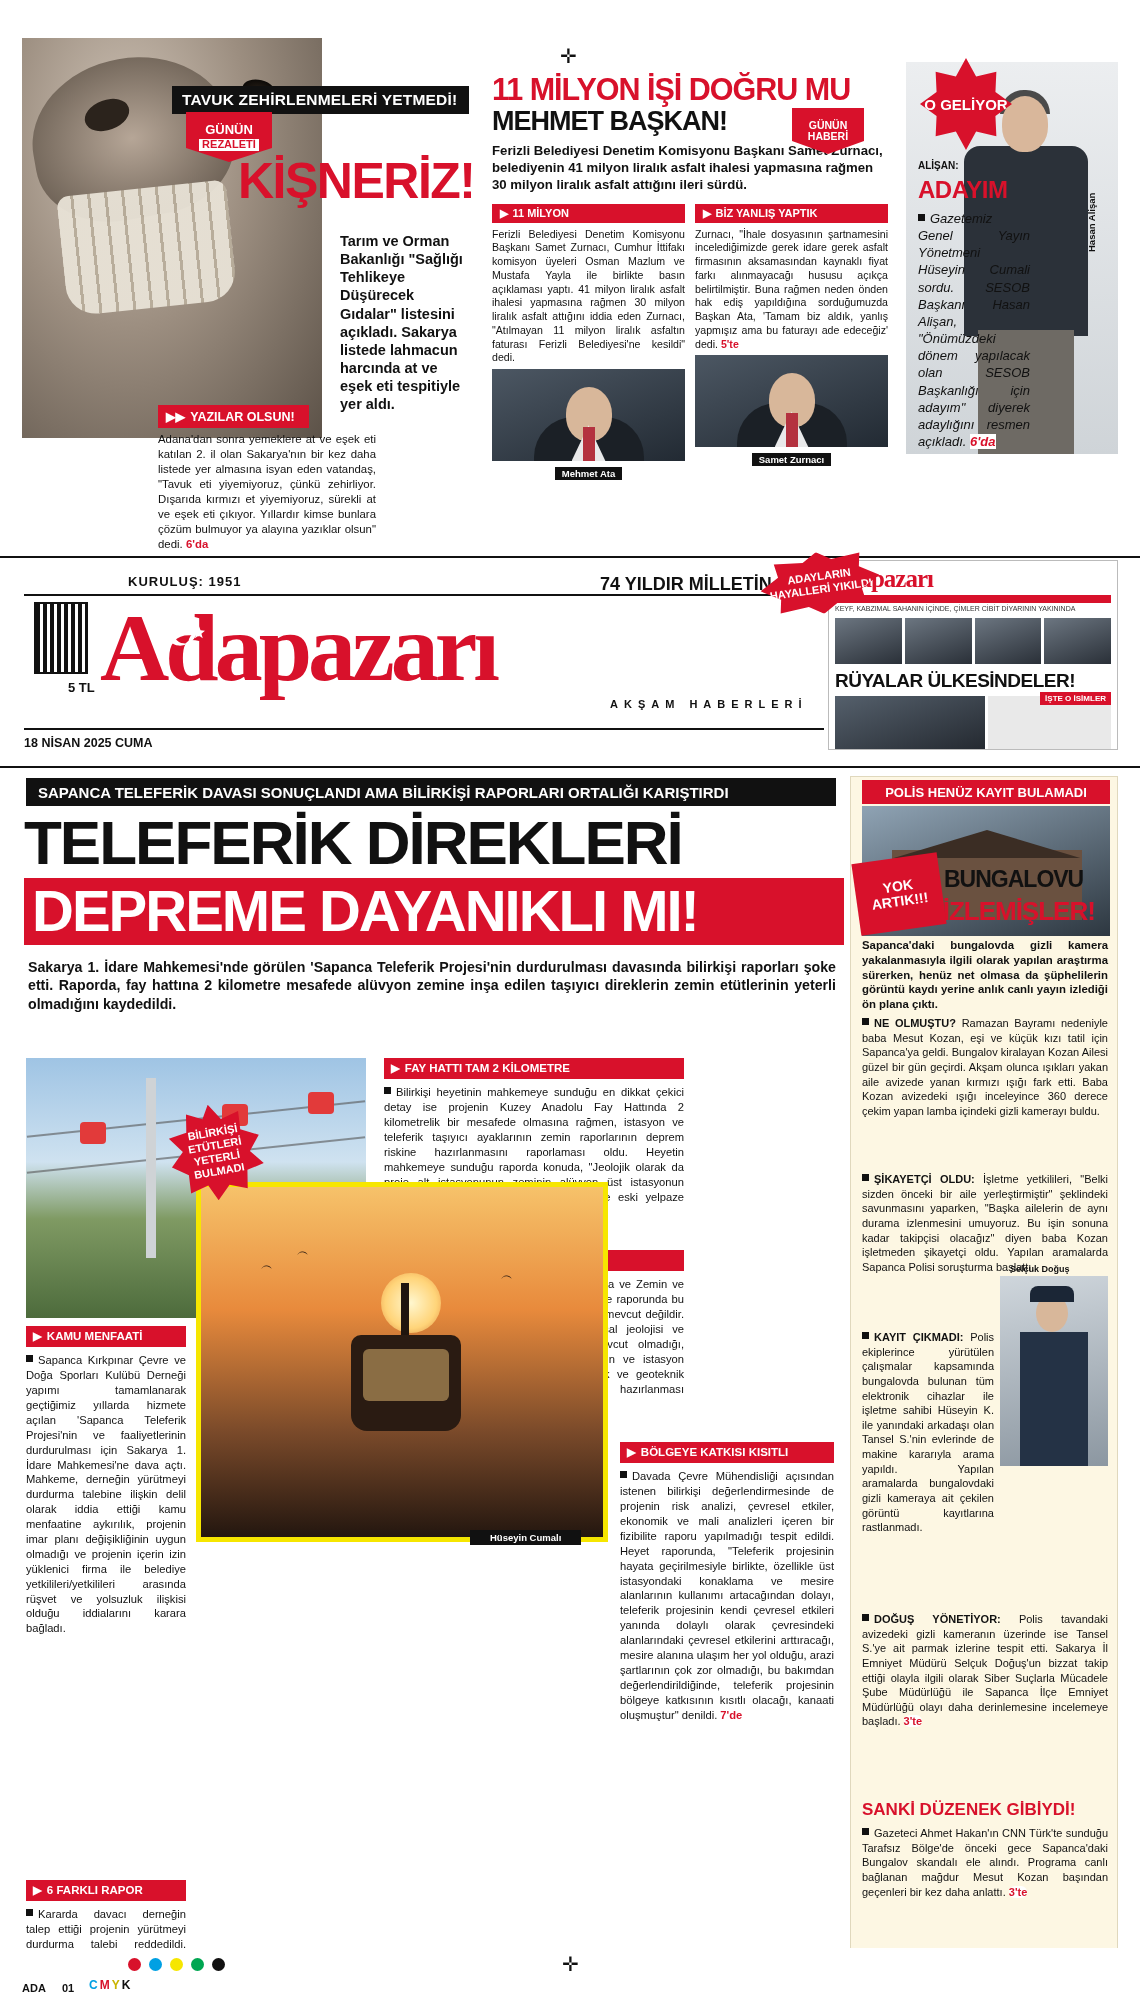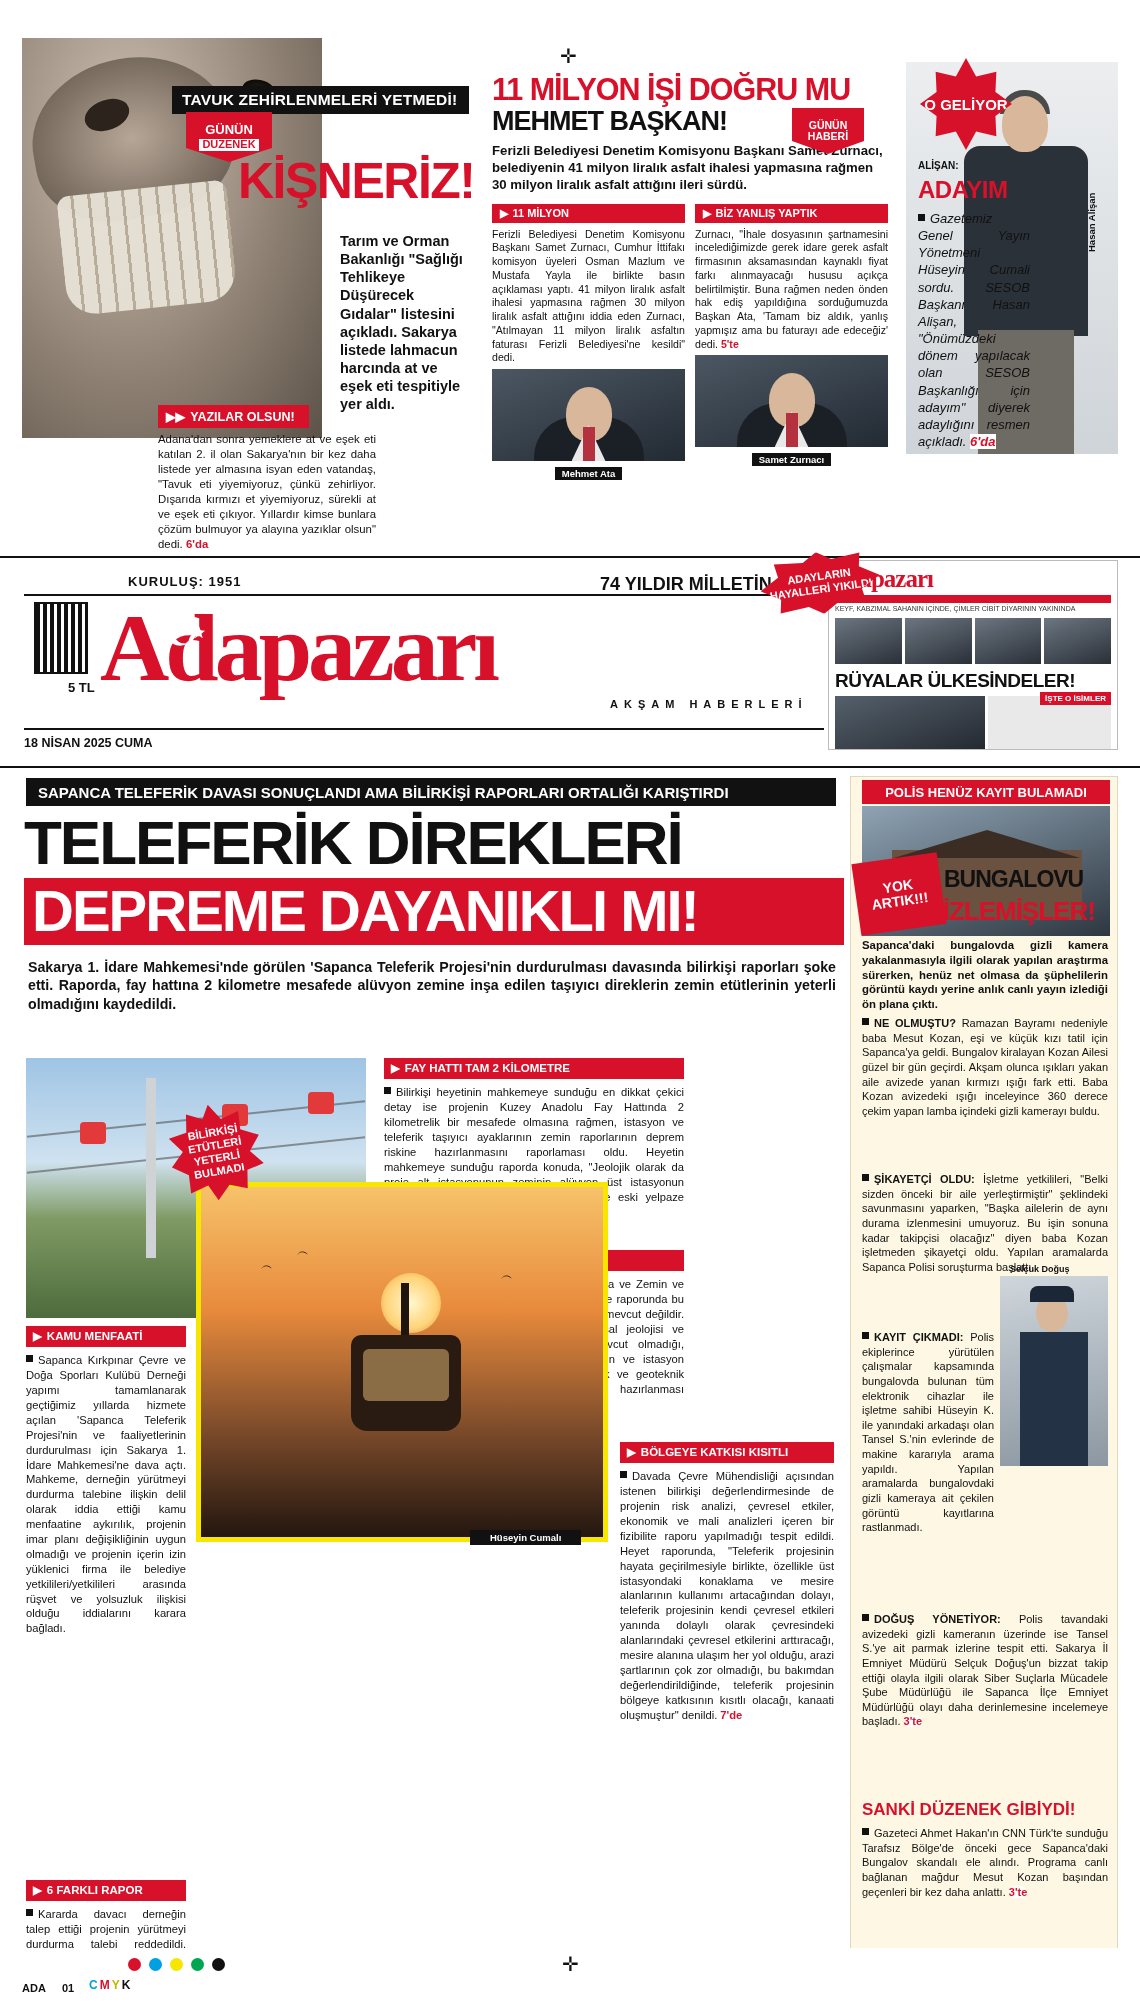--- a/index.html
+++ b/index.html
@@ -407,21 +407,21 @@
     <div class="horse-photo">
       <div class="muzzle"></div>
       <div class="teeth"></div>
       <div class="nostril"></div>
       <div class="eye"></div>
     </div>
 
     <div class="tag-top-left">TAVUK ZEHİRLENMELERİ YETMEDİ!</div>
     <div class="gunun-rezaleti">
       <span class="l1">GÜNÜN</span>
-      <span class="l2">DÜZENEK</span>
+      <span class="l2">REZALETİ</span>
     </div>
     <div class="headline-kisneriz">KİŞNERİZ!</div>
     <div class="top-left-lead">Tarım ve Orman Bakanlığı "Sağlığı Tehlikeye Düşürecek Gıdalar" listesini açıkladı. Sakarya listede lahmacun harcında at ve eşek eti tespitiyle yer aldı.</div>
     <div class="yazilar-tag">
       <span class="chev">▶▶</span>
       <span>YAZILAR OLSUN!</span>
     </div>
     <div class="top-left-body">
       <span>Adana'dan sonra yemeklere at ve eşek eti katılan 2. il olan Sakarya'nın bir kez daha listede yer almasına isyan eden vatandaş, "Tavuk eti yiyemiyoruz, çünkü zehirliyor. Dışarıda kırmızı et yiyemiyoruz, sürekli at ve eşek eti çıkıyor. Yıllardır kimse bunlara çözüm bulmuyor ya alayına yazıklar olsun" dedi.</span>
       <b class="page">6'da</b>

